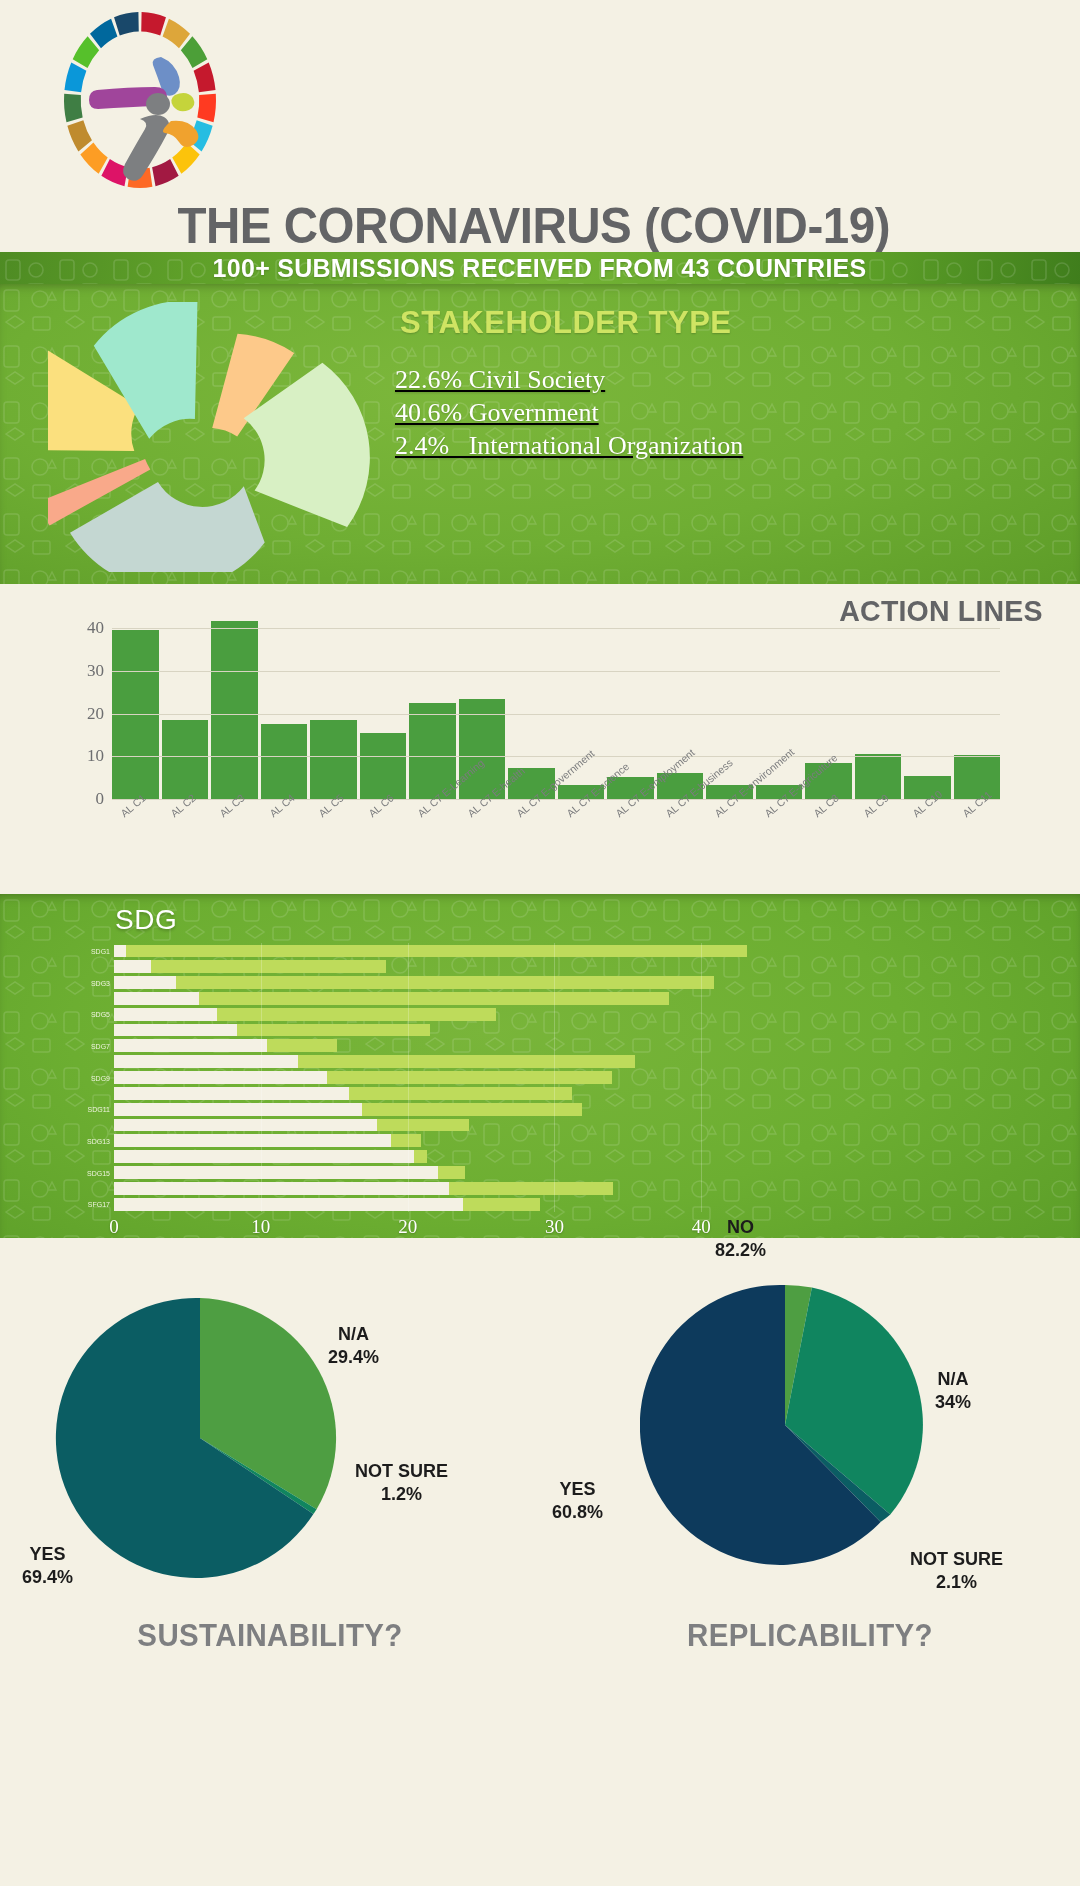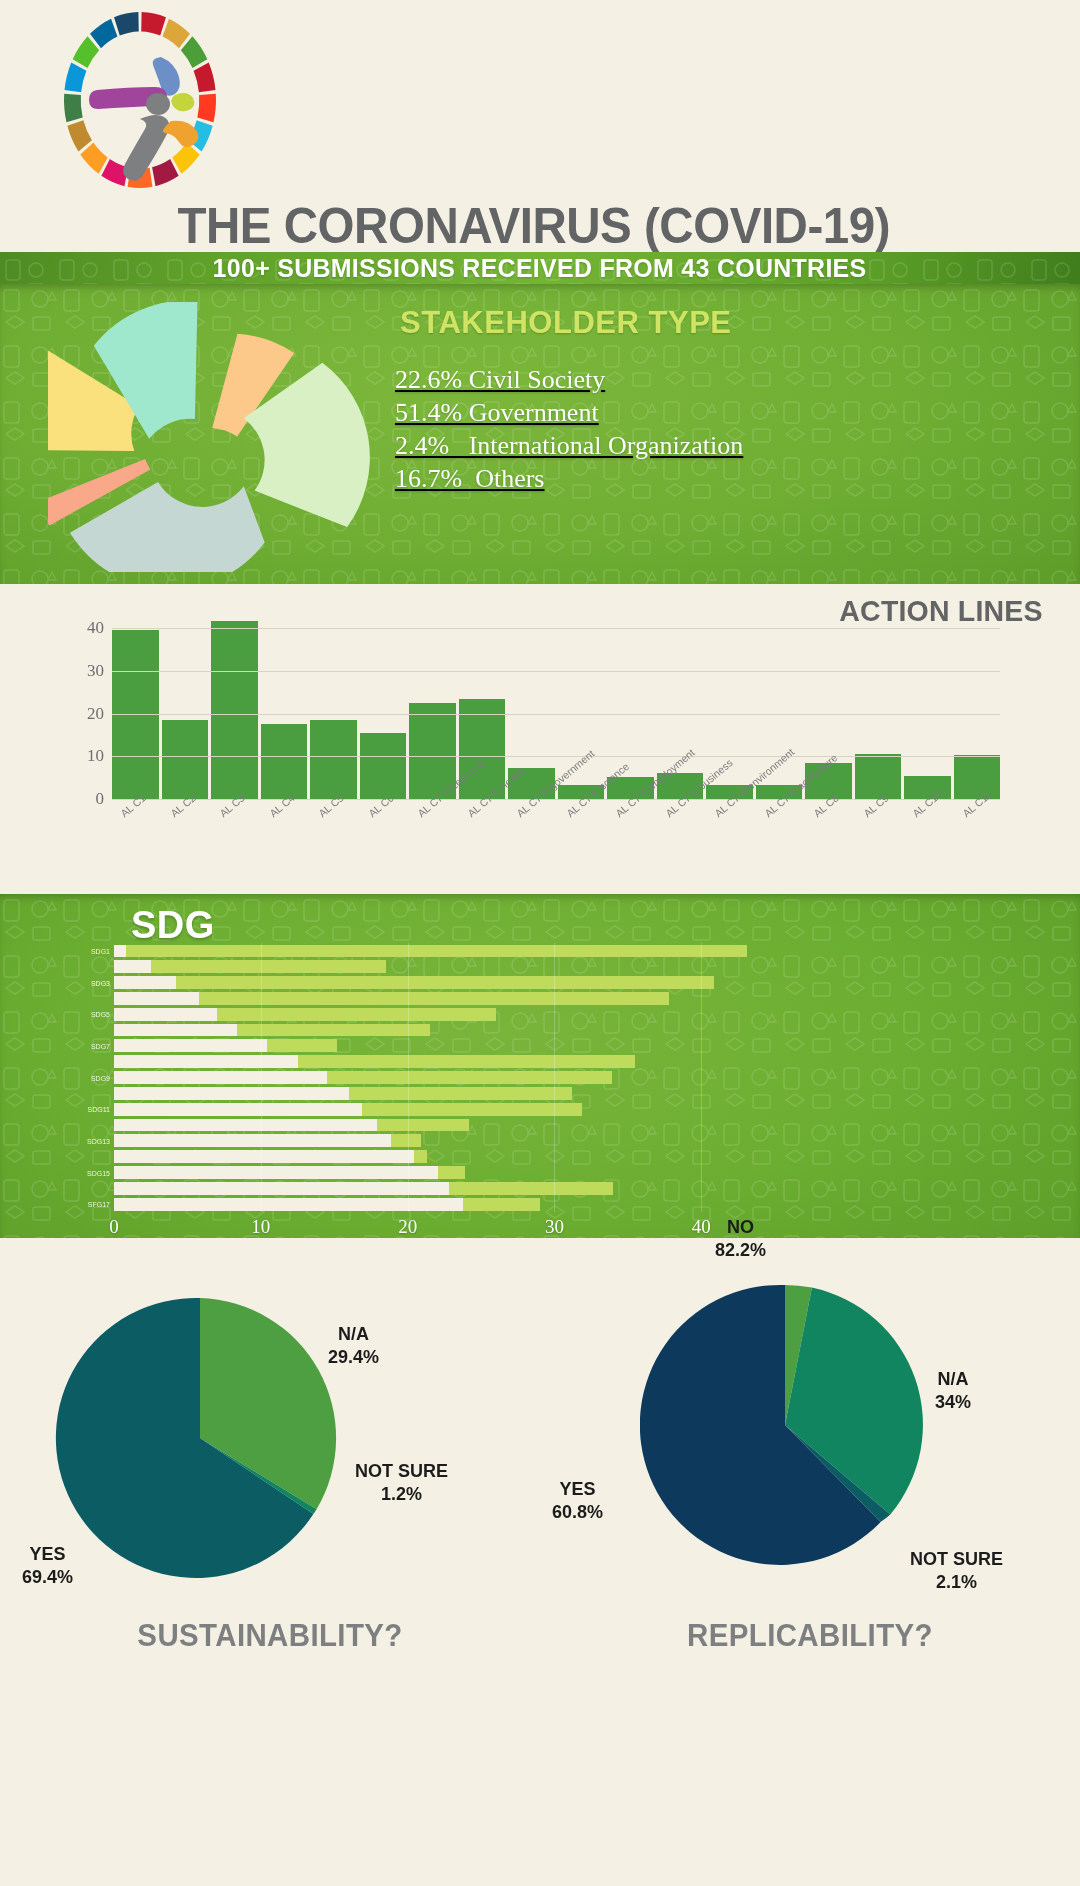--- a/index.html
+++ b/index.html
@@ -92,22 +92,22 @@
   }
 
   
   .sdg {
     height:344px; position:relative; overflow:hidden;
     background:
       radial-gradient(ellipse 110% 150% at 45% 40%, #79b53a 0%, #6cae31 35%, #5a9c27 68%, #477f1c 100%);
     box-shadow:inset 0 6px 12px -6px rgba(0,0,0,.35);
   }
   .sdg-title {
-    position:absolute; left:131px; top:10px;
-    color:#ffffff; font-size:38px; font-weight:bold; letter-spacing:.5px;
+    position:absolute; left:115px; top:10px;
+    color:#ffffff; font-size:28px; font-weight:normal; letter-spacing:.5px;
     text-shadow:0 2px 3px rgba(0,0,0,.22);
   }
   .sdg-plot { position:absolute; left:114px; top:49px; width:646px; height:269px; }
   .sdg-vline { position:absolute; top:0; bottom:0; width:1px; background:rgba(255,255,255,.22); }
   .sdg-rows { position:absolute; inset:0; display:flex; flex-direction:column; }
   .sdg-row { flex:1; display:flex; align-items:stretch; padding:1.5px 0; position:relative; }
   .sdg-seg-a { background:#f4f1e4; }
   .sdg-seg-b { background:#bedb5b; }
   .sdg-rowlab {
     position:absolute; right:100%; margin-right:4px; top:50%;
@@ -218,23 +218,22 @@
 
     <path d="M100.3 151.0 A52 52 0 0 1 104.9 106.4 L10.7 48.6 A118 118 0 0 0 0.2 150.1 Z" transform="translate(-14,-2)" fill="#fbe07e"></path>
 
     <path d="M107.2 102.8 A52 52 0 0 1 152.9 83.1 L155.5 -34.9 A118 118 0 0 0 51.8 9.8 Z" transform="translate(-6,34)" fill="#9fe8cd"></path>
   </svg>
 
   <div class="stake-right">
     <div class="stake-title">STAKEHOLDER TYPE</div>
     <ul class="stake-list">
       <li>22.6% Civil Society</li>
-      <li>51.4% Government</li>
+      <li>40.6% Government</li>
       <li>2.4%   International Organization</li>
-      <li>16.7%  Others</li>
     </ul>
   </div>
 </div>
 
 <div class="action">
   <div class="action-title">ACTION LINES</div>
   <div class="al-plot" id="al-plot">
     <div class="al-bars" id="al-bars">
         <div class="al-bar" style="height: 170.055px; background: rgb(74, 158, 63);"></div>
         <div class="al-bar" style="height: 79.9px; background: rgb(74, 158, 63);"></div>

